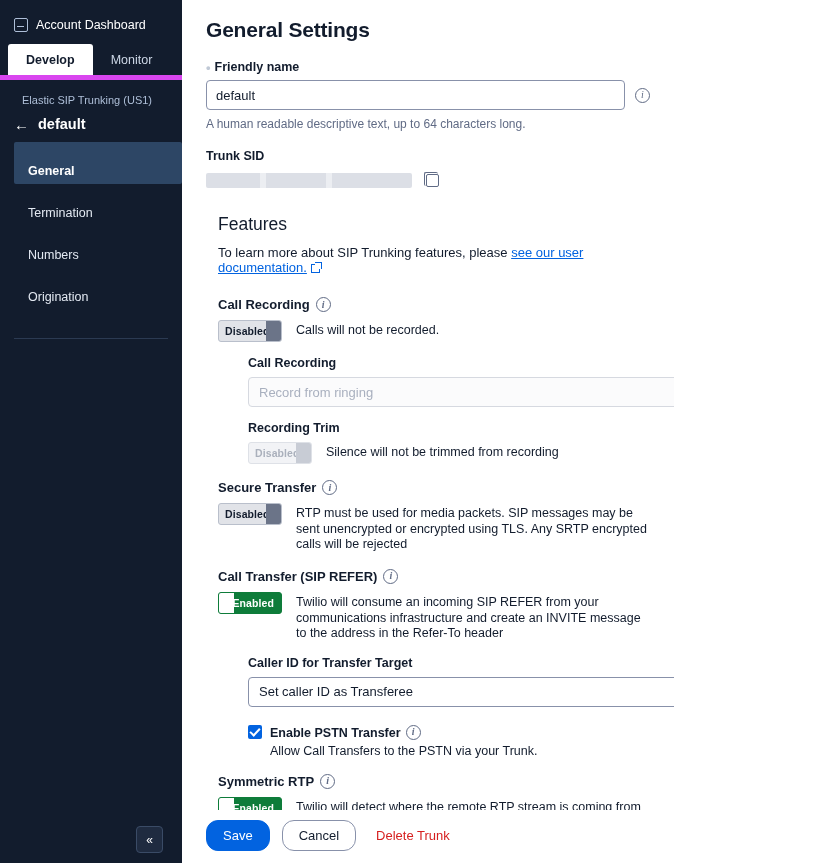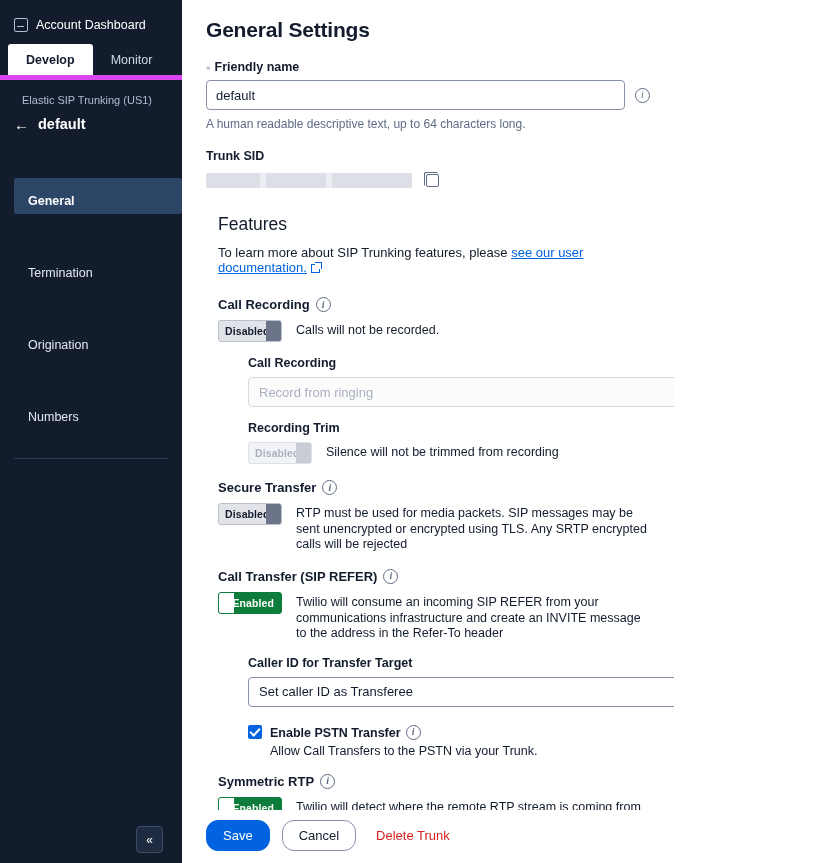--- a/index.html
+++ b/index.html
@@ -80,26 +80,25 @@
     color: #ffffff;
     line-height: 1;
   }
   .back-title {
     font-size: 14.5px;
     font-weight: bold;
     color: #ffffff;
   }
   .nav { padding: 0 0 0 14px; }
   .nav-item {
-    padding: 16px 10px 6px 14px;
+    padding: 22px 10px 6px 14px;
     font-size: 12.5px;
     color: #e3e9f2;
     cursor: pointer;
     border-radius: 2px;
-    margin-top: 36px;
   }
   .nav-item.active {
     background: #2d4665;
     color: #ffffff;
     font-weight: bold;
   }
   .sidebar-divider {
     margin: 28px 14px 0 14px;
     height: 1px;
     background: #2b3a52;
@@ -420,22 +419,22 @@
     <div class="product-label">Elastic SIP Trunking (US1)</div>
 
     <div class="back-row">
       <span class="back-arrow">←</span>
       <span class="back-title">default</span>
     </div>
 
     <div class="nav">
       <div class="nav-item active">General</div>
       <div class="nav-item">Termination</div>
+      <div class="nav-item">Numbers</div>
       <div class="nav-item">Origination</div>
-      <div class="nav-item">Numbers</div>
     </div>
 
     <div class="sidebar-divider"></div>
 
     <div class="collapse-btn">«</div>
   </div>
 
   <div class="main">
 
     <h1 class="page-title">General Settings</h1>

